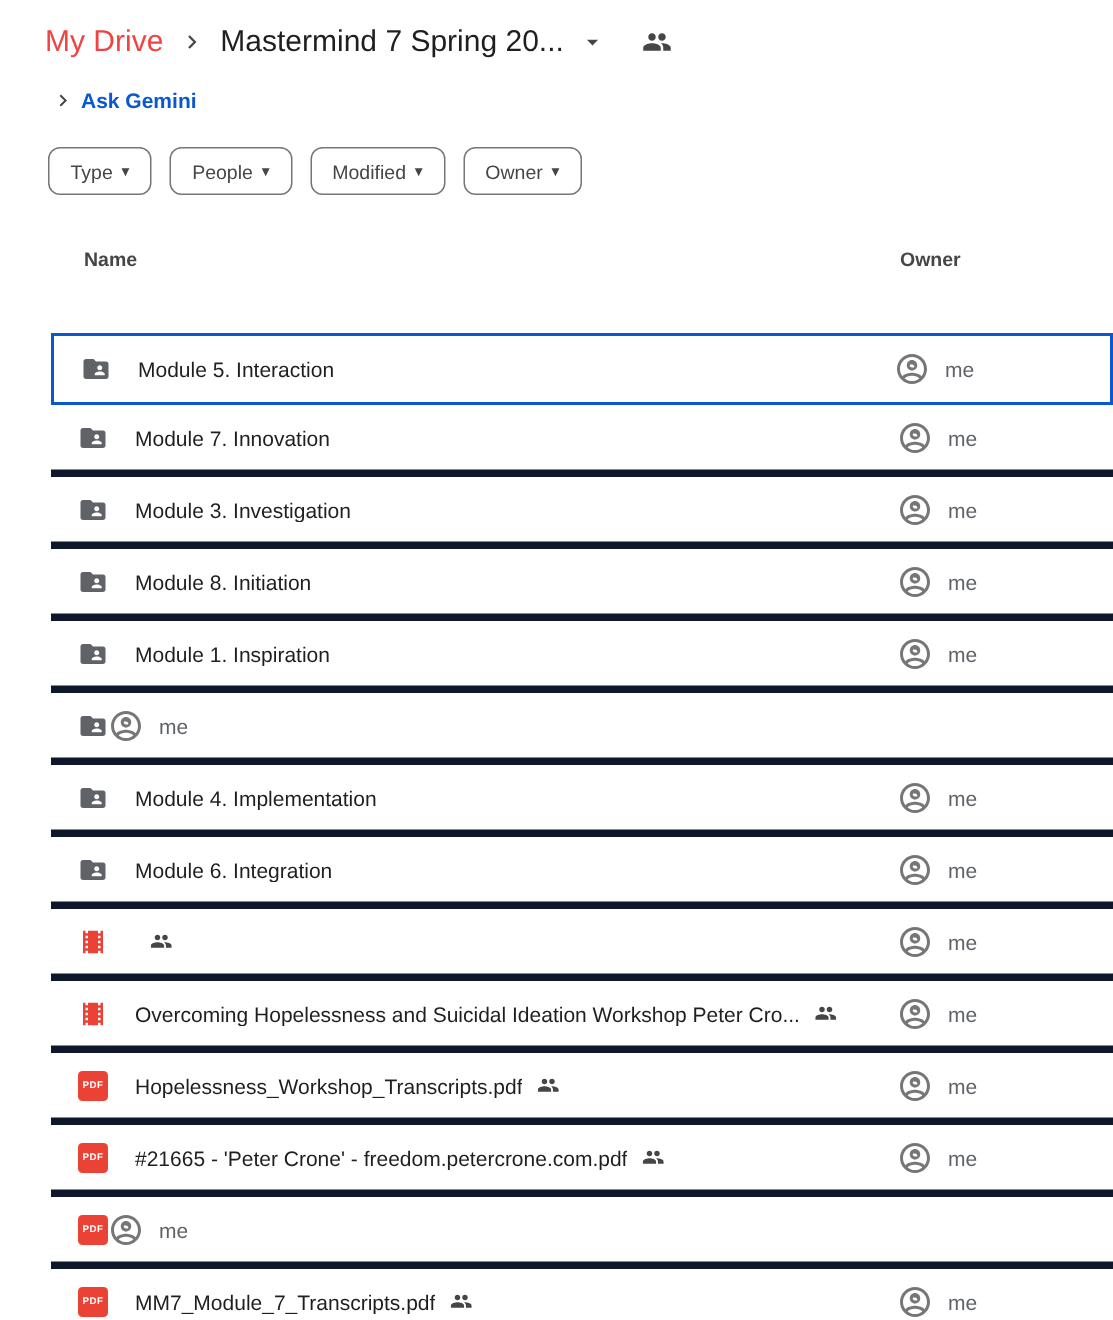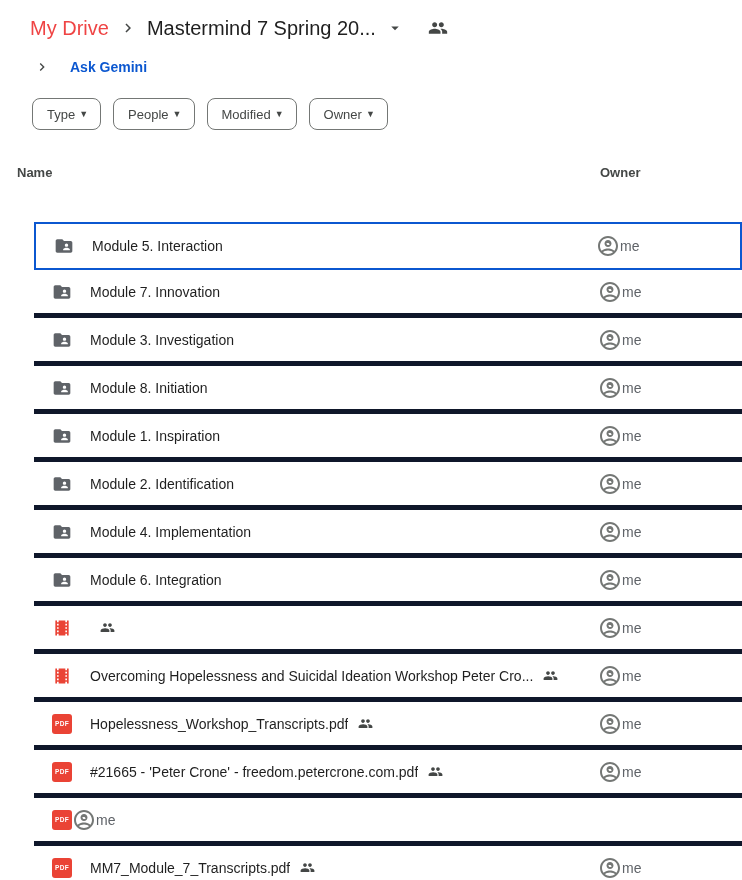--- a/index.html
+++ b/index.html
@@ -13,36 +13,36 @@
   
   .breadcrumb { display:flex; align-items:center; padding:12px 0 0 30px; height:44px; }
   .crumb-root { font-size:20px; color:#ef4444; cursor:pointer; }
   .crumb-sep { display:flex; align-items:center; margin:0 10px; }
   .crumb-current { font-size:20px; color:#1f1f1f; max-width:300px; white-space:nowrap; }
   .title-caret { margin-left:10px; display:flex; align-items:center; }
   .members { margin-left:24px; display:flex; align-items:center; }
 
   
   .gemini-row { display:flex; align-items:center; margin:10px 0 0 34px; height:26px; cursor:pointer; }
-  .gemini-label { color:#0b57d0; font-size:14px; font-weight:bold; margin-left:20px; }
+  .gemini-label { color:#0b57d0; font-size:14px; font-weight:bold; margin-left:4px; }
 
   
   .chips { display:flex; gap:12px; margin:18px 0 0 32px; }
   .chip {
     display:inline-flex; align-items:center; gap:4px;
     border:1px solid #747775; border-radius:8px;
     padding:7px 12px 7px 14px; font-size:13px; color:#444746;
     background:#fff; cursor:pointer; height:32px;
   }
   .chip .caret { font-size:9px; color:#444746; }
 
   
   .table-header {
     display:grid; grid-template-columns:1fr 142px;
-    padding-left:17px; margin-top:22px; height:40px; align-items:center;
+    padding-left:56px; margin-top:22px; height:40px; align-items:center;
     font-size:13px; color:#444746; font-weight:bold;
   }
   .file-list { margin-left:34px; }
   .row {
     display:grid; grid-template-columns:38px 1fr 144px;
     align-items:center; height:48px;
     border-bottom:5px solid #0f172a; cursor:pointer; background:#fff;
   }
   .row.selected { border:2px solid #0b57d0;margin-top:30px; }
   .file-icon { width:20px; height:20px; display:flex; align-items:center; justify-content:center; margin-left:18px; }
@@ -52,21 +52,21 @@
   .row.type-pdf  .ic-pdf    { display:flex; }
   .ic-pdf {
     width:20px; height:20px; background:#ea4335; border-radius:3px;
     color:#fff; font-size:6.5px; font-weight:bold;
     align-items:center; justify-content:center; letter-spacing:0.3px;
   }
   .name-cell { display:flex; align-items:center; padding-left:18px; min-width:0; }
   .file-name { font-size:14px; color:#1f1f1f; white-space:nowrap; overflow:hidden; text-overflow:ellipsis; }
   .shared-badge { display:none; margin-left:10px; flex:none; }
   .row.shared .shared-badge { display:block; }
-  .owner-cell { display:flex; align-items:center; }
+  .owner-cell { display:flex; align-items:center; gap:10px; }
   .owner-name { font-size:14px; color:#5f6368; }
   .avatar { flex:none; }
 </style>
 </head>
 <body>
 
 <div class="breadcrumb">
   <span class="crumb-root">My Drive</span>
   <span class="crumb-sep">
     <svg width="18" height="18" viewBox="0 0 24 24" fill="#444746">
@@ -215,24 +215,20 @@
     </span>
   </div>
 
   <div class="row type-folder">
     <span class="file-icon">
       <svg class="ic ic-folder" width="20" height="20" viewBox="0 0 24 24" fill="#5f6368">
           <path d="M20 6h-8l-2-2H4c-1.1 0-2 .9-2 2v12c0 1.1.9 2 2 2h16c1.1 0 2-.9 2-2V8c0-1.1-.9-2-2-2zm-5 3c1.1 0 2 .9 2 2s-.9 2-2 2-2-.9-2-2 .9-2 2-2zm4 8h-8v-1c0-1.33 2.67-2 4-2s4 .67 4 2v1z"></path>
         </svg>
 
     </span>
-    <span class="name-cell">
-      <span class="file-name">Module 2. Identification</span>
-
-    </span>
     <span class="owner-cell">
       <svg class="avatar" width="24" height="24" viewBox="0 0 24 24" fill="#747775">
           <path d="M12 2C6.48 2 2 6.48 2 12s4.48 10 10 10 10-4.48 10-10S17.52 2 12 2zM7.07 18.28c.43-.9 3.05-1.78 4.93-1.78s4.51.88 4.93 1.78C15.57 19.36 13.86 20 12 20s-3.57-.64-4.93-1.72zm11.29-1.45c-1.43-1.74-4.9-2.33-6.36-2.33s-4.93.59-6.36 2.33C4.62 15.49 4 13.82 4 12c0-4.41 3.59-8 8-8s8 3.59 8 8c0 1.82-.62 3.49-1.64 4.83zM12 6c-1.94 0-3.5 1.56-3.5 3.5S10.06 13 12 13s3.5-1.56 3.5-3.5S13.94 6 12 6zm0 5c-.83 0-1.5-.67-1.5-1.5S11.17 9 12 9s1.5.67 1.5 1.5S12.83 11 12 11z"></path>
         </svg>
       <span class="owner-name">me</span>
     </span>
   </div>
 
   <div class="row type-folder">
     <span class="file-icon">

